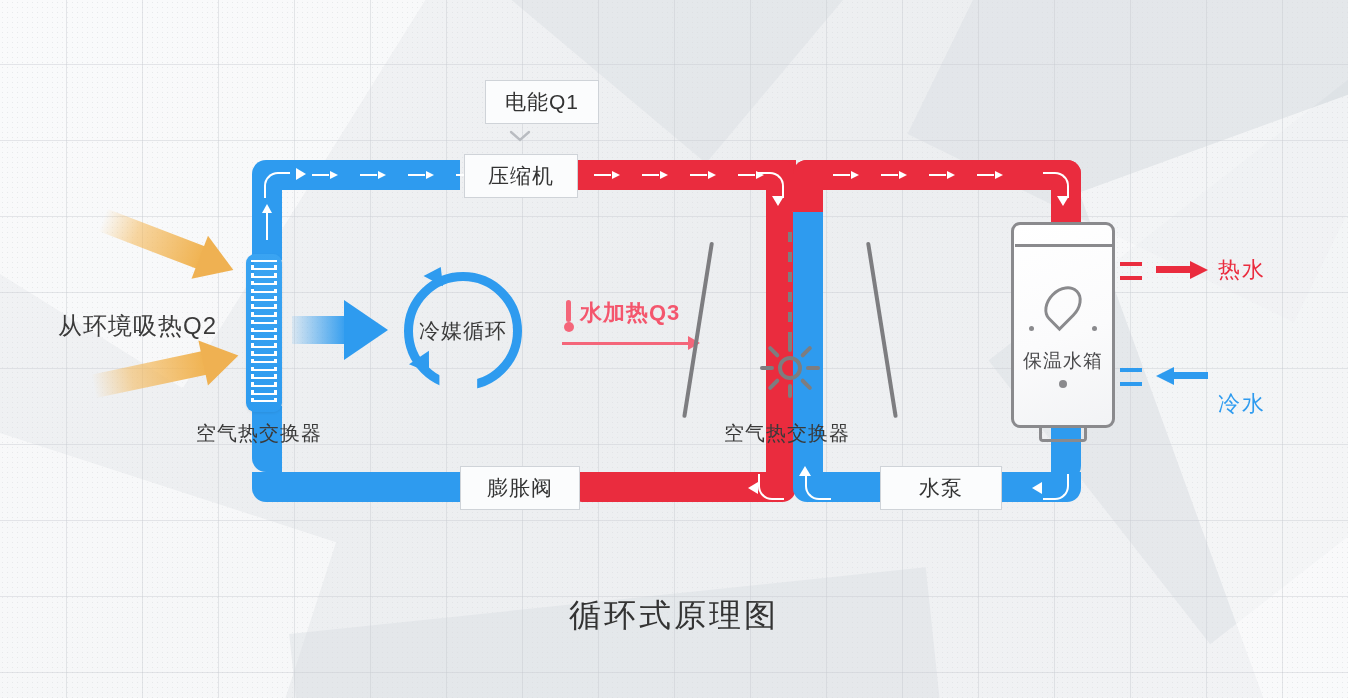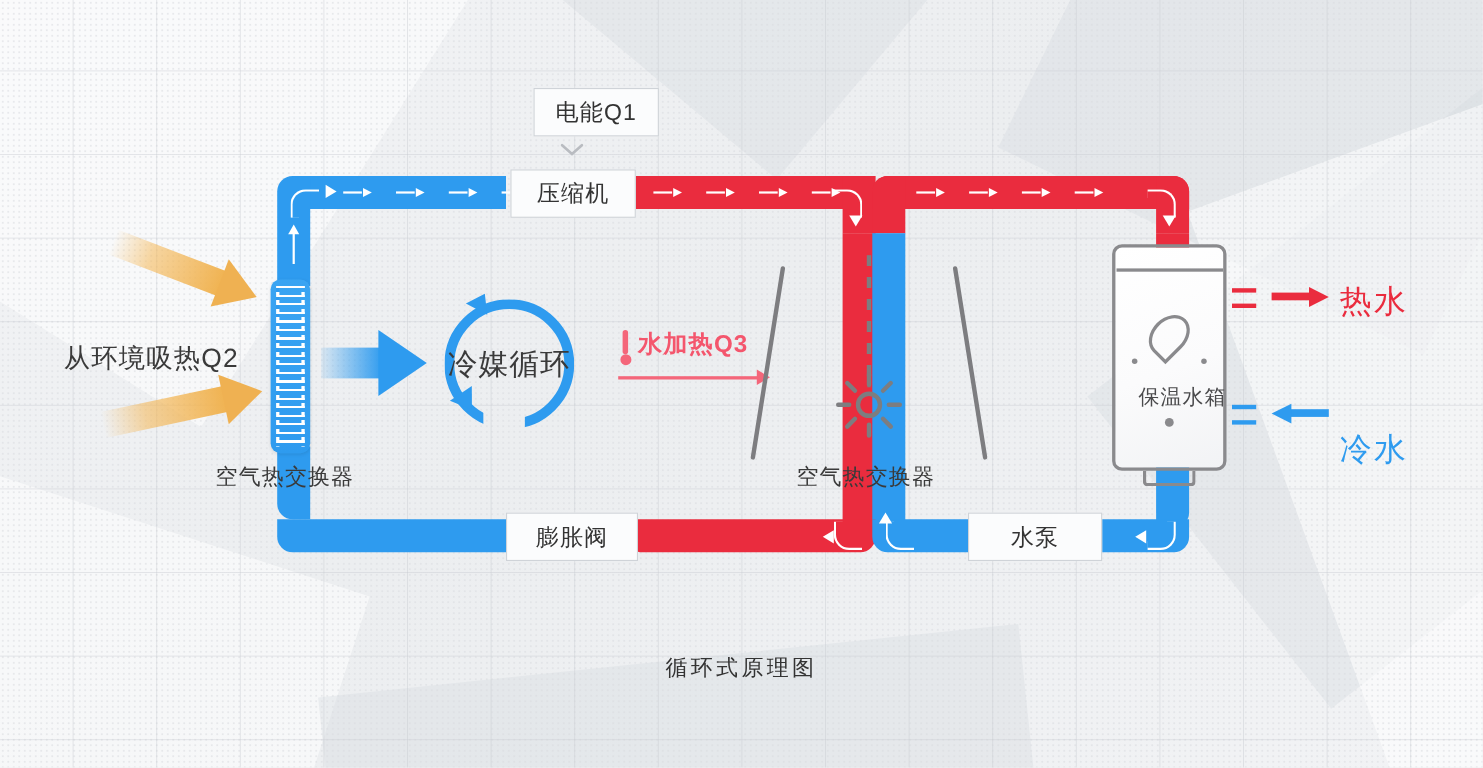--- a/index.html
+++ b/index.html
@@ -88,21 +88,21 @@
   #refrig{position:absolute;left:404px;top:272px;width:118px;height:118px;}
   #refrig .ring{position:absolute;inset:0;border:9px solid #2e9bef;border-radius:50%;
     clip-path:polygon(0 0,100% 0,100% 100%,62% 100%,62% 84%,30% 84%,30% 100%,0 100%);}
   #refrig .cap1{position:absolute;left:22px;top:-6px;width:0;height:0;
     border-left:11px solid transparent;border-right:11px solid transparent;border-bottom:16px solid #2e9bef;
     transform:rotate(28deg);}
   #refrig .cap2{position:absolute;left:8px;top:84px;width:0;height:0;
     border-left:12px solid transparent;border-right:12px solid transparent;border-top:18px solid #2e9bef;
     transform:rotate(-34deg);}
   #refrig .txt{position:absolute;inset:0;display:flex;align-items:center;justify-content:center;
-    color:#3a3a3a;font-size:27px;letter-spacing:1px;}
+    color:#3a3a3a;font-size:21px;letter-spacing:1px;}
 
   
   #q3{position:absolute;left:562px;top:298px;width:150px;height:62px;font-weight:bold;}
   #q3 .thermo{position:absolute;left:0;top:2px;width:13px;height:32px;}
   #q3 .thermo .stem{position:absolute;left:4px;top:0;width:5px;height:22px;background:#f4667a;border-radius:3px;}
   #q3 .thermo .bulb{position:absolute;left:1.5px;bottom:0;width:10px;height:10px;border-radius:50%;background:#f4667a;}
   #q3 .q3txt{position:absolute;left:18px;top:0;color:#f4566d;font-size:22px;letter-spacing:1px;}
   #q3 .q3line{position:absolute;left:0;top:44px;width:128px;height:3px;background:#f4667a;}
   #q3 .q3head{position:absolute;left:126px;top:38px;width:0;height:0;
     border-top:7px solid transparent;border-bottom:7px solid transparent;border-left:12px solid #f4667a;}
@@ -124,33 +124,33 @@
   #tank{position:absolute;left:1011px;top:222px;width:104px;height:206px;}
   #tank .body{position:absolute;inset:0;border:3.5px solid #8a8a8d;border-radius:9px;
     background:linear-gradient(160deg,#ffffff 0%,#fbfbfc 55%,#f2f3f5 100%);box-sizing:border-box;}
   #tank .cap{position:absolute;left:3.5px;right:3.5px;top:22px;height:3px;background:#8a8a8d;}
   #tank .drop{position:absolute;left:36px;top:62px;width:32px;height:42px;
     border:3.5px solid #8a8a8d;box-sizing:border-box;
     border-radius:0 50% 50% 50%;transform:rotate(-135deg);}
   #tank .dotL{position:absolute;left:18px;top:104px;width:5px;height:5px;border-radius:50%;background:#8a8a8d;}
   #tank .dotR{position:absolute;right:18px;top:104px;width:5px;height:5px;border-radius:50%;background:#8a8a8d;}
   #tank .btn{position:absolute;left:48px;top:158px;width:8px;height:8px;border-radius:50%;background:#8a8a8d;}
-  #tank .label{position:absolute;left:0;right:0;top:126px;text-align:right;color:#4a4a4c;font-size:19px;letter-spacing:1px;}
+  #tank .label{position:absolute;left:0;right:0;top:126px;text-align:center;color:#4a4a4c;font-size:19px;letter-spacing:1px;}
   #tank .foot{position:absolute;left:28px;bottom:-14px;width:48px;height:14px;
     border:3.5px solid #8a8a8d;border-top:none;box-sizing:border-box;border-radius:0 0 4px 4px;}
 
   
   .port{position:absolute;width:22px;height:4px;}
   .port.r{background:#ea2c3e;}
   .port.b{background:#2e9bef;}
   .ioarrow{position:absolute;height:16px;}
   .ioarrow .s{position:absolute;top:5px;height:7px;}
   .ioarrow .h{position:absolute;top:0;width:0;height:0;
     border-top:9px solid transparent;border-bottom:9px solid transparent;}
-  .iotxt{position:absolute;font-size:29px;letter-spacing:2px;}
+  .iotxt{position:absolute;font-size:22px;letter-spacing:2px;}
 </style>
 </head>
 <body>
 
 <div id="stage">
 
   <div class="bg-base"></div>
   <div class="facet f1"></div>
   <div class="facet d f2"></div>
   <div class="facet d f3"></div>
@@ -313,15 +313,15 @@
   <div class="iotxt" style="left:1218px;top:255px;color:#ea2c3e;">热水</div>
 
   <div class="port b" style="left:1120px;top:368px;"></div>
   <div class="port b" style="left:1120px;top:382px;"></div>
   <div class="ioarrow" style="left:1156px;top:367px;width:52px;">
     <div class="s" style="right:0;width:36px;background:#2e9bef;"></div>
     <div class="h" style="left:0;border-right:18px solid #2e9bef;"></div>
   </div>
   <div class="iotxt" style="left:1218px;top:361px;color:#2e9bef;margin-top:28px;">冷水</div>
 
-  <div class="tlabel" style="left:0;right:0;top:594px;width:100%;text-align:center;font-size:20px;letter-spacing:3px;color:#333;">循环式原理图</div>
+  <div class="tlabel" style="left:0;right:0;top:594px;width:100%;text-align:center;font-size:32px;letter-spacing:3px;color:#333;">循环式原理图</div>
 
 </div>
 
 </body></html>

